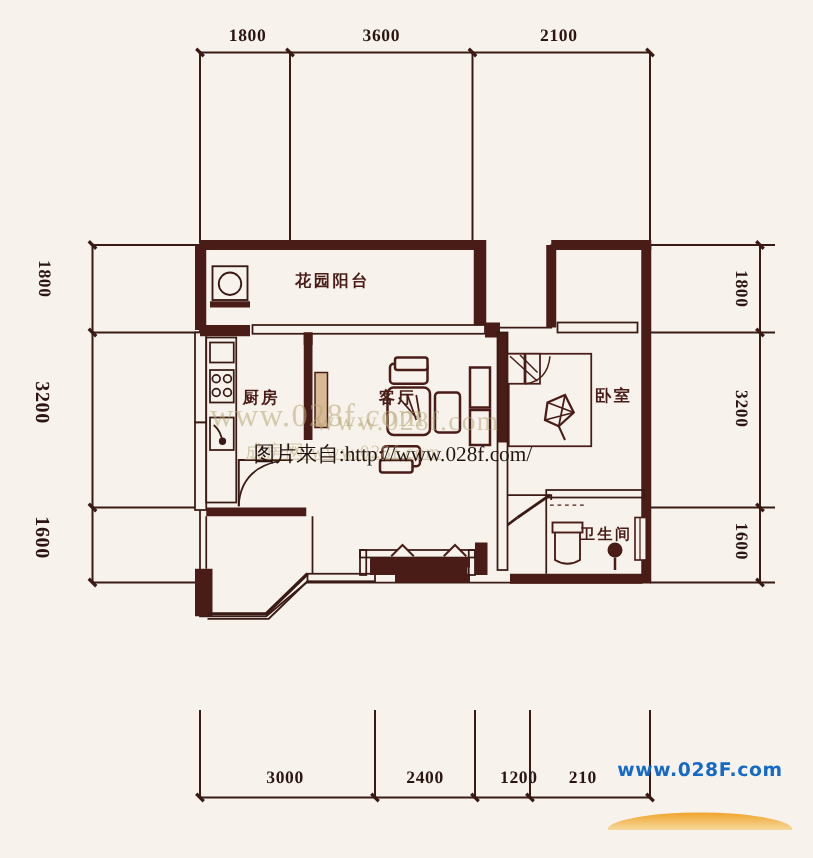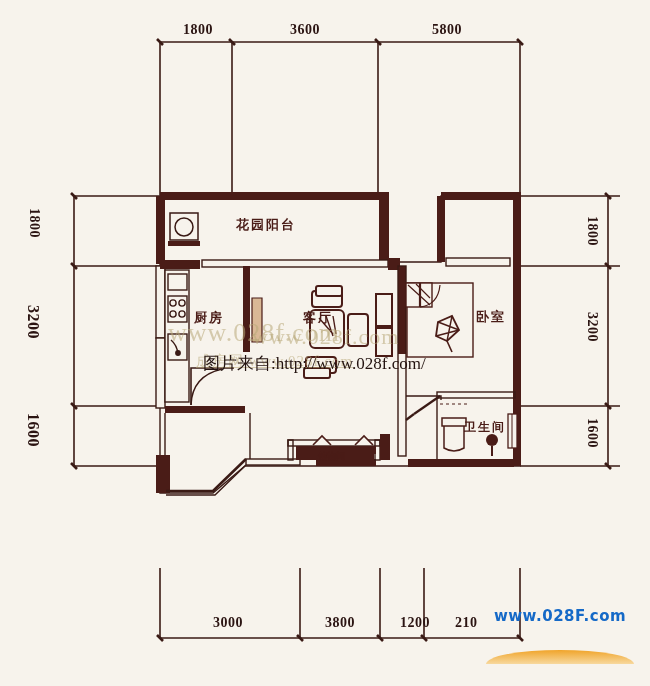--- a/index.html
+++ b/index.html
@@ -312,24 +312,24 @@
 
     <g stroke="#3a1a15" fill="none" stroke-width="1.4">
       <path d="M250,413 L250,459"></path>
       <path d="M165,413 L165,455"></path>
     </g>
 
   </svg>
 
   <div class="dimtext" style="left:183px; top:22px;">1800</div>
   <div class="dimtext" style="left:290px; top:22px;">3600</div>
-  <div class="dimtext" style="left:432px; top:22px;">5800</div>
+  <div class="dimtext" style="left:432px; top:22px;">2100</div>
 
   <div class="dimtext" style="left:213px; top:615px;">3000</div>
-  <div class="dimtext" style="left:325px; top:615px;">3800</div>
+  <div class="dimtext" style="left:325px; top:615px;">2400</div>
   <div class="dimtext" style="left:400px; top:615px;">1200</div>
   <div class="dimtext" style="left:455px; top:615px;">210</div>
 
   <div class="dimtext vert" style="left:26px; top:208px;">1800</div>
   <div class="dimtext vert big" style="left:24px; top:305px;">3200</div>
   <div class="dimtext vert big" style="left:24px; top:413px;">1600</div>
 
   <div class="dimtext vert" style="left:584px; top:216px;">1800</div>
   <div class="dimtext vert" style="left:584px; top:312px;">3200</div>
   <div class="dimtext vert" style="left:584px; top:418px;">1600</div>

